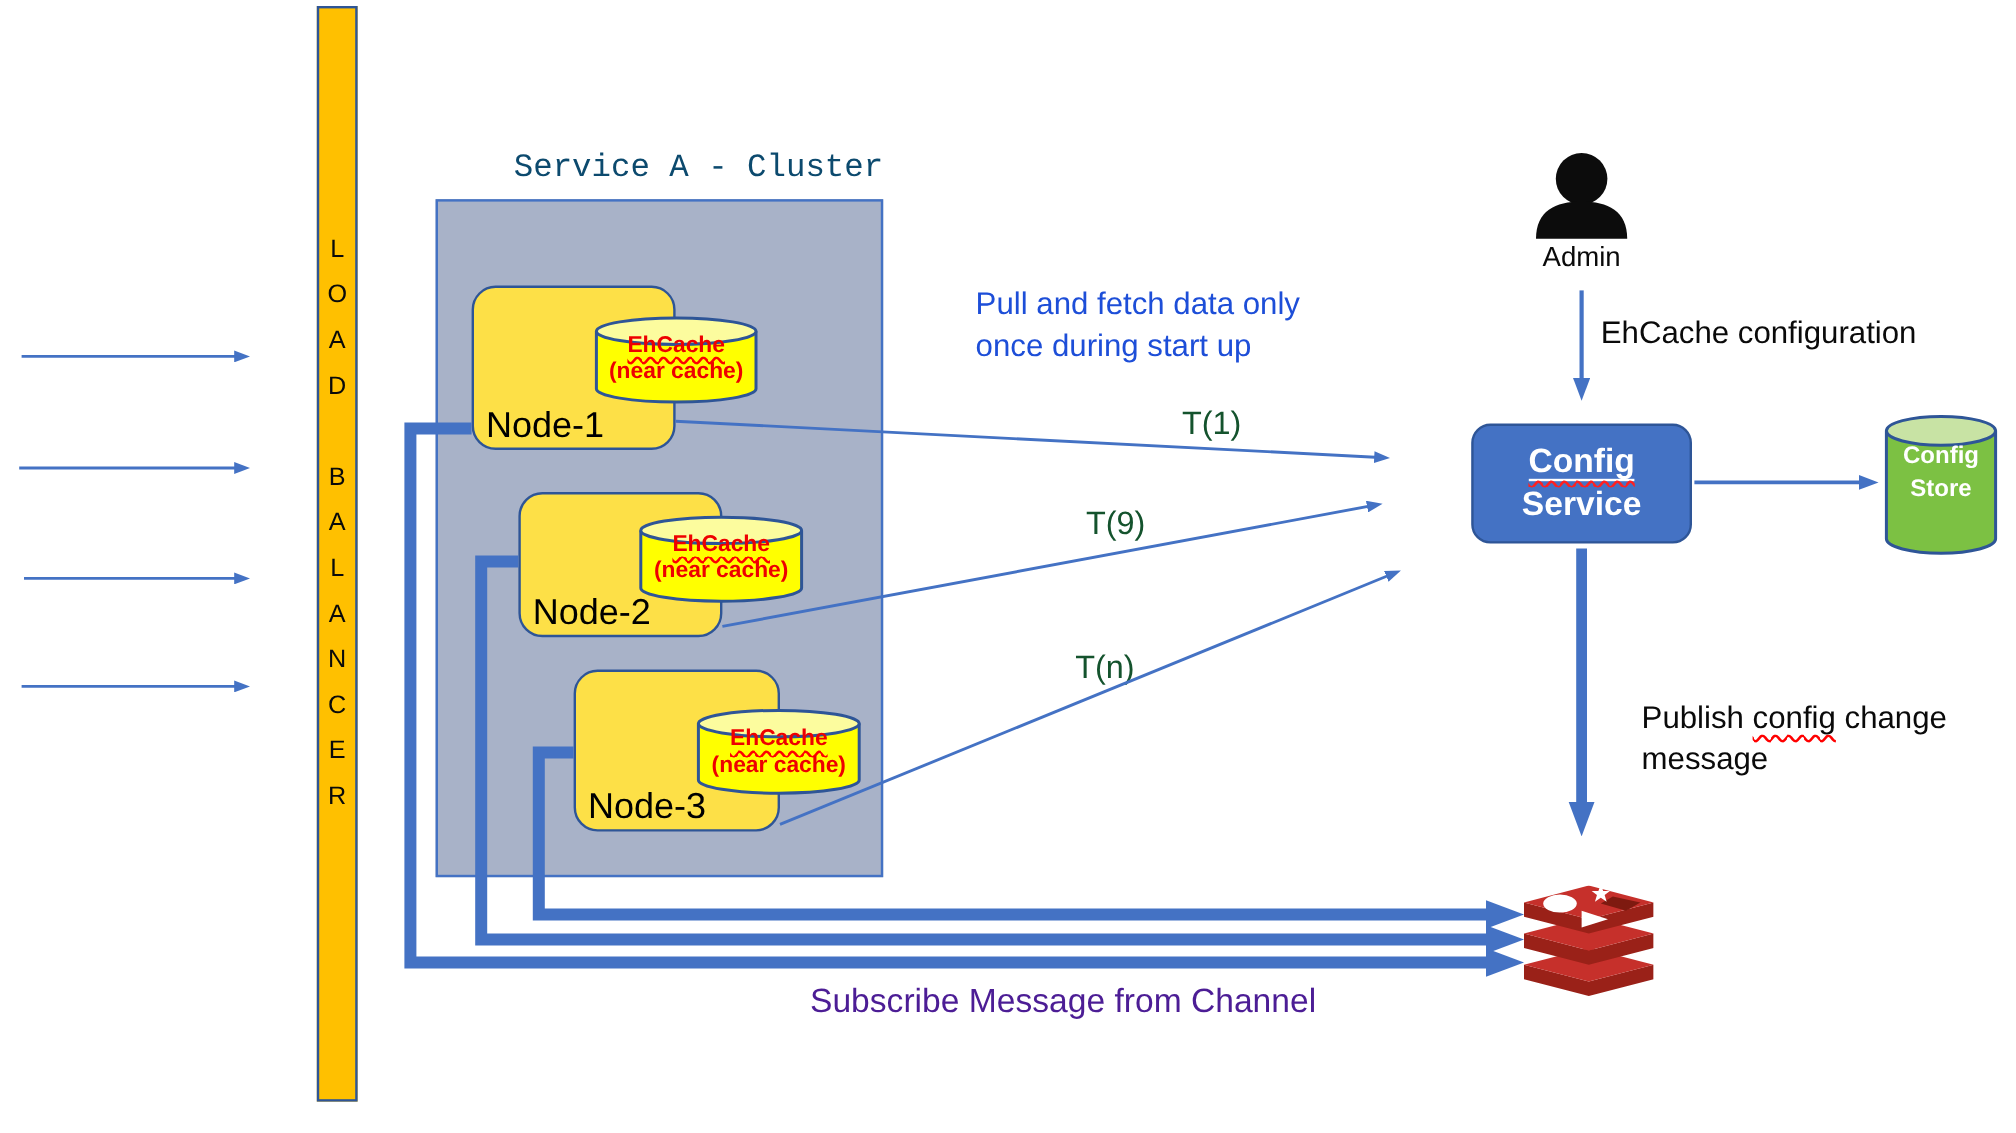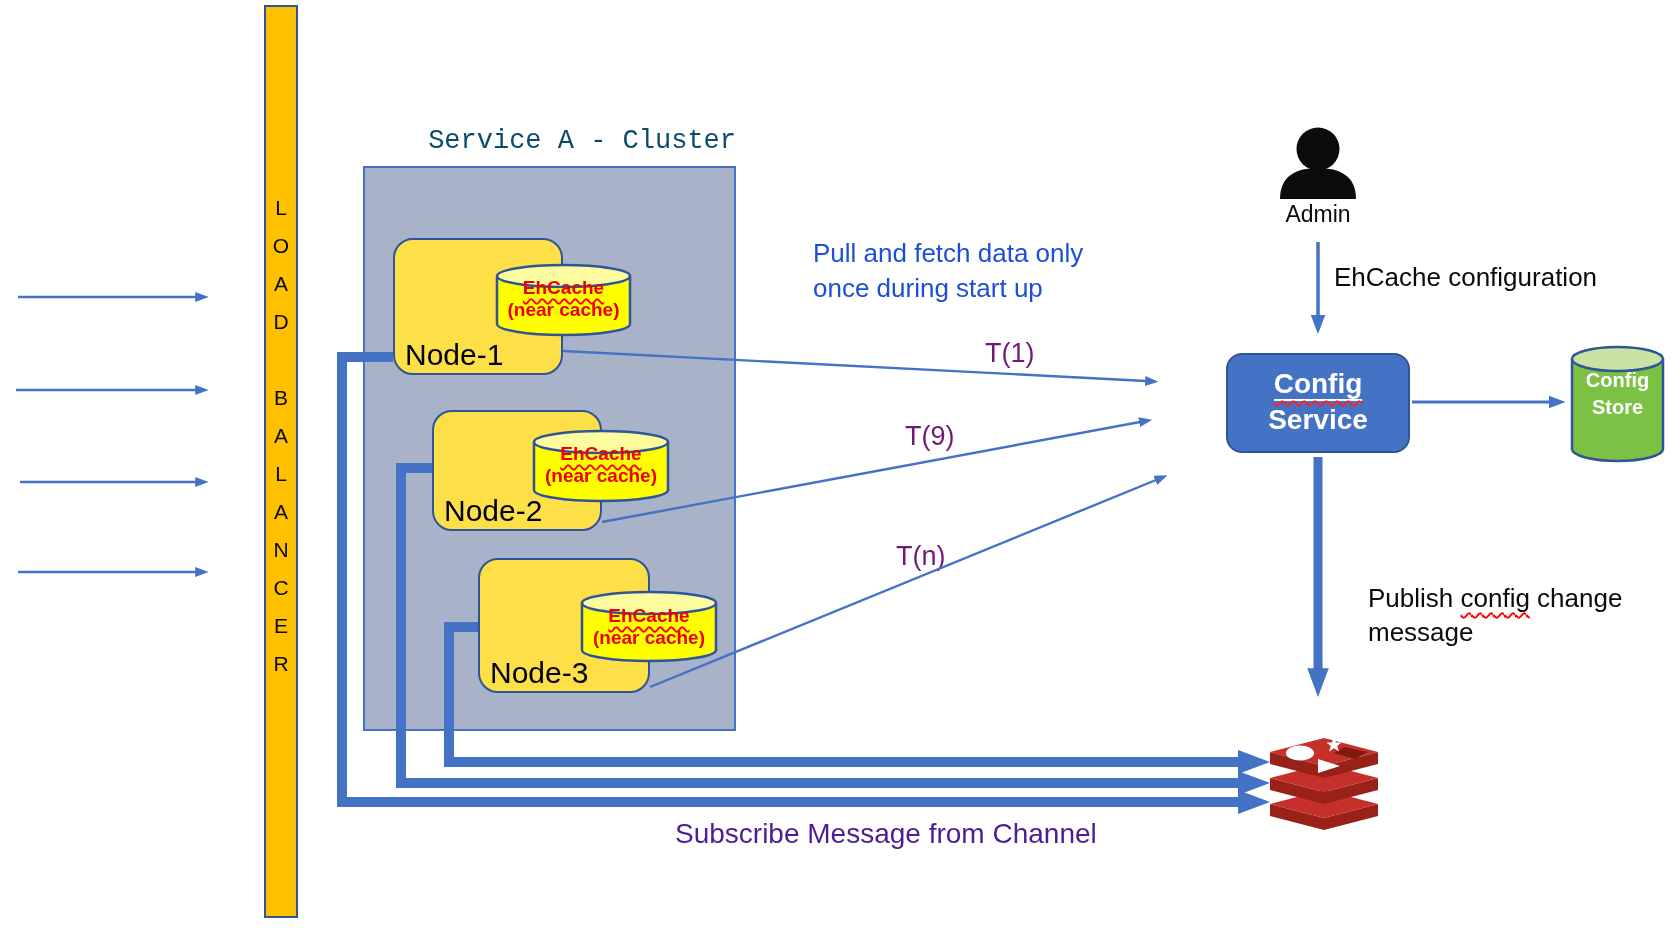--- a/index.html
+++ b/index.html
@@ -28,21 +28,21 @@
   .cyl1{left:495px;top:262px;width:137px;height:76px;}
   .cyl2{left:532px;top:428px;width:138px;height:76px;}
   .cyl3{left:580px;top:590px;width:138px;height:74px;}
   .cyl svg{position:absolute;left:0;top:0;}
   .cyl-text{position:absolute;left:0;top:15px;width:100%;text-align:center;
             color:#EE0000;font-weight:700;font-size:19px;line-height:22px;}
   .squig-red{text-decoration:underline wavy #FF0000 1.5px;text-underline-offset:4px;}
 
   
   .pull-text{left:813px;top:196px;font-size:26px;line-height:35px;white-space:pre-line;color:#1d4ed8;margin-top:40px;}
-  .t-label{font-size:27px;color:#701a75;}
+  .t-label{font-size:27px;color:#14532d;}
   .t1{left:985px;top:338px;}
   .t2{left:905px;top:421px;}
   .tn{left:896px;top:541px;}
   .modify-text{left:1334px;top:262px;font-size:26px;color:#0a0a0a;}
   .publish-text{left:1368px;top:581px;font-size:26px;line-height:34px;color:#0a0a0a;}
   .squig-black{text-decoration:underline wavy #FF0000 2px;text-underline-offset:5px;}
   .subscribe-text{left:675px;top:818px;font-size:28px;color:#4c1d95;}
 
   
   .admin-icon{left:1279px;top:126px;width:78px;height:74px;}

